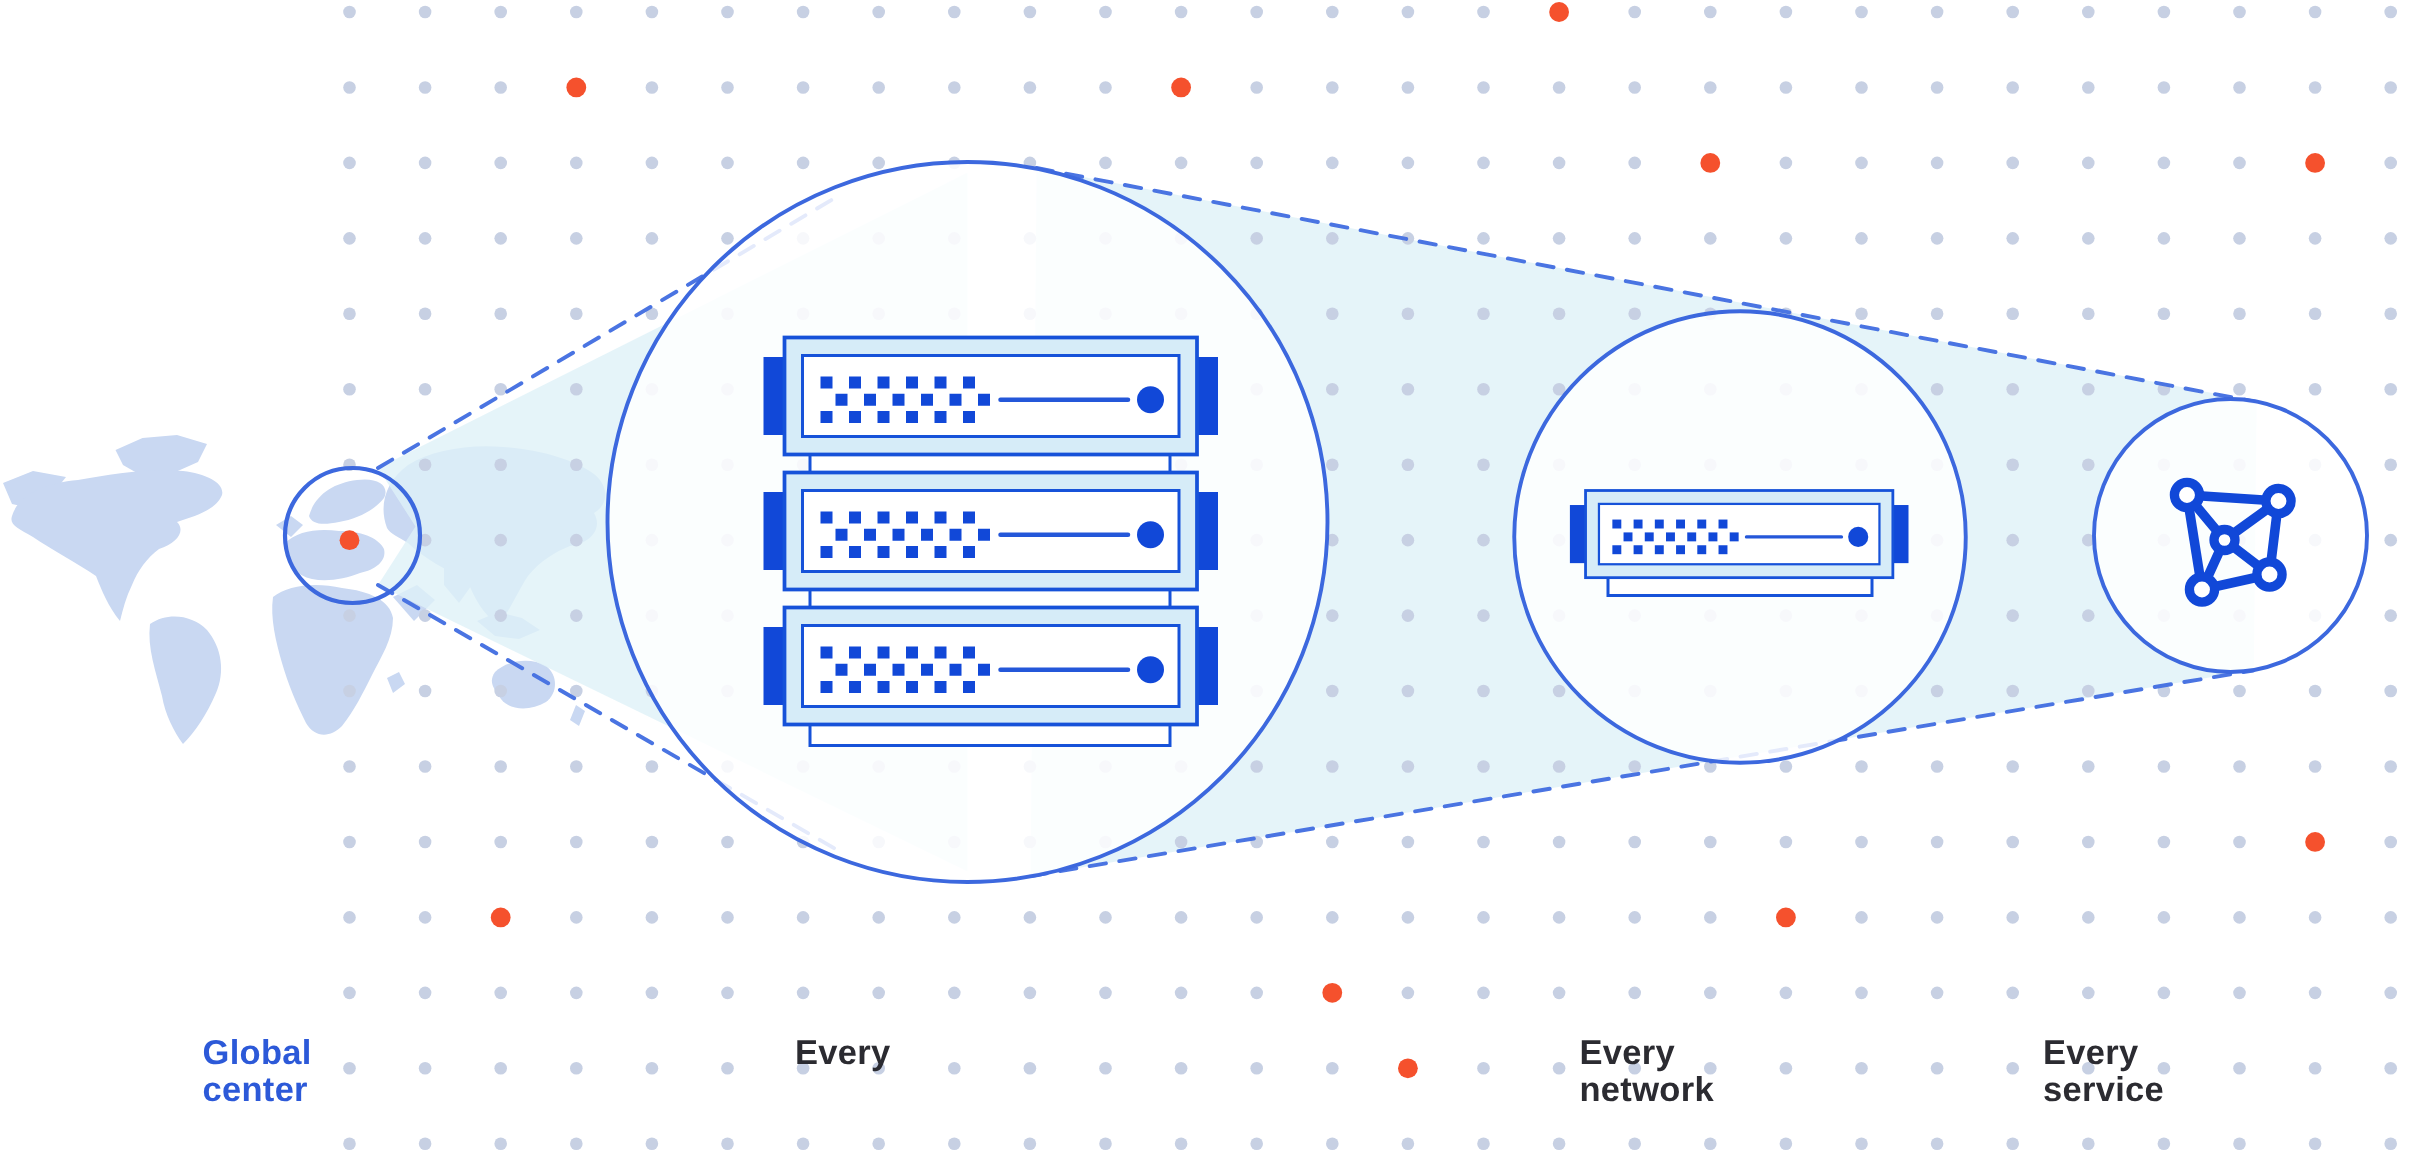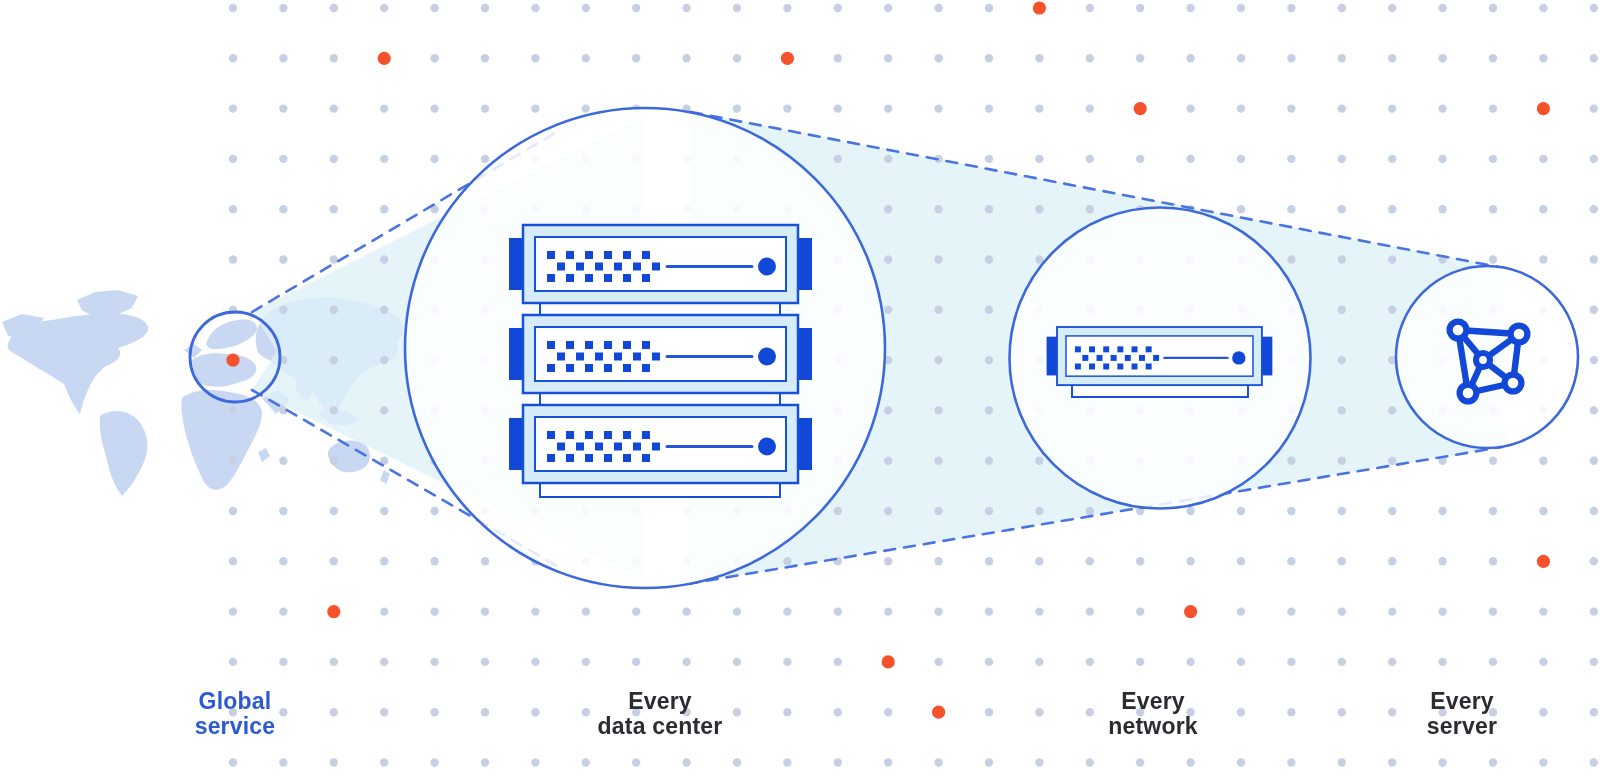--- a/index.html
+++ b/index.html
@@ -15,21 +15,21 @@
   .zoom-circle{fill:rgba(255,255,255,0.85);stroke:var(--circle-stroke);stroke-width:2.6;}
   .ring-open{fill:none;stroke:var(--circle-stroke);stroke-width:2.8;}
   .srv-body{fill:var(--server-body);stroke:var(--server-border);stroke-width:2.5;}
   .srv-inner{fill:#ffffff;stroke:var(--server-border);stroke-width:2;}
   .srv-white{fill:#ffffff;stroke:var(--server-border);stroke-width:2;}
   .srv-dark{fill:var(--server-dark);}
   .srv-line{stroke:var(--server-line);stroke-width:3;stroke-linecap:round;}
   .net-edge{stroke:var(--server-dark);stroke-width:6.4;stroke-linecap:round;}
   .net-node{fill:#ffffff;stroke:var(--server-dark);stroke-width:6.2;}
   .caption{
-    position:absolute;top:689px;text-align:center;
+    position:absolute;top:689px;text-align:left;
     font-size:23px;font-weight:700;line-height:25px;letter-spacing:.2px;
     color:var(--label-dark);
   }
   .caption.blue{color:var(--label-blue);}
   .cap-global{left:135px;width:200px;}
   .cap-datacenter{left:530px;width:260px;}
   .cap-server{left:1053px;width:200px;}
   .cap-service{left:1362px;width:200px;}
 </style>
 </head>
@@ -586,26 +586,25 @@
     <circle class="net-node" cx="1458" cy="330" r="8.4"></circle>
     <circle class="net-node" cx="1519" cy="334" r="8.4"></circle>
     <circle class="net-node" cx="1513" cy="383" r="8.4"></circle>
     <circle class="net-node" cx="1468" cy="393" r="8.4"></circle>
     <circle class="net-node" cx="1483" cy="360" r="7"></circle>
   </g>
 </svg>
 
 <div class="caption blue cap-global">
   <div>Global</div>
-  <div>service</div>
+  <div>center</div>
 </div>
 <div class="caption cap-datacenter">
   <div>Every</div>
-  <div>data center</div>
 </div>
 <div class="caption cap-server">
   <div>Every</div>
   <div>network</div>
 </div>
 <div class="caption cap-service">
   <div>Every</div>
-  <div>server</div>
+  <div>service</div>
 </div>
 
 </body></html>

